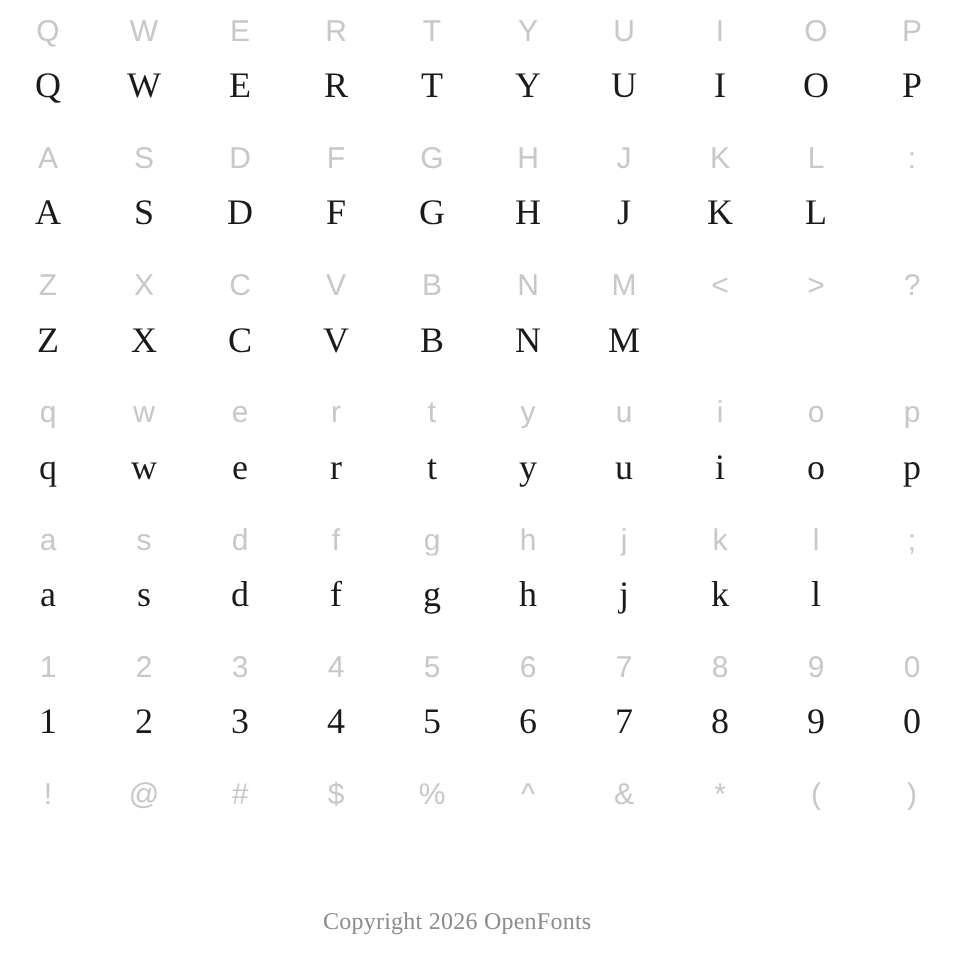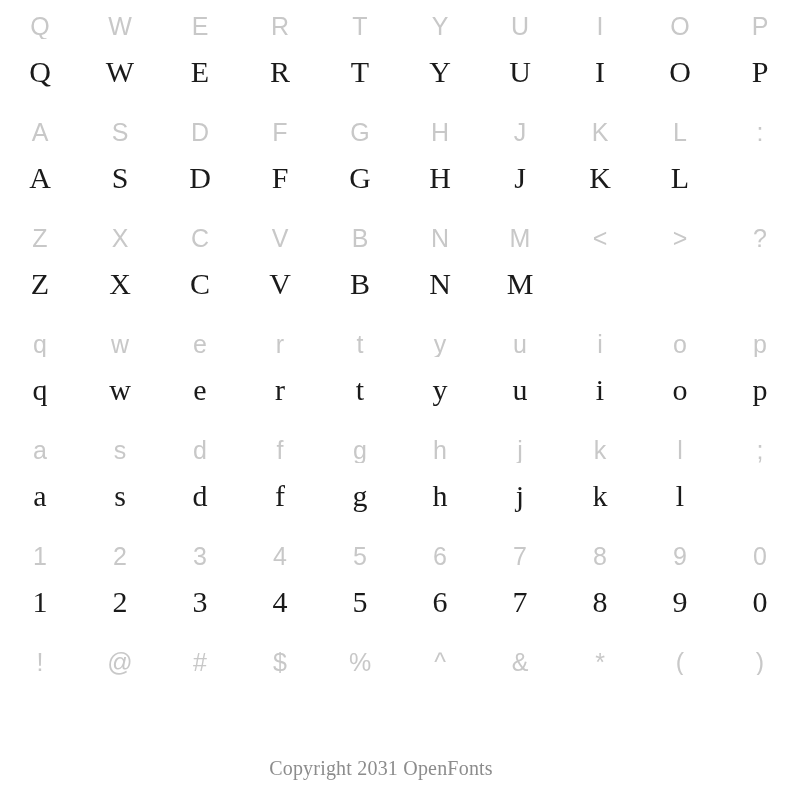--- a/index.html
+++ b/index.html
@@ -274,16 +274,16 @@
         <div class="cell"></div>
         <div class="cell"></div>
         <div class="cell"></div>
         <div class="cell"></div>
       </div>
     </div>
 
   </div>
 
   <div class="footer">
-    <span class="footer-text">Copyright 2031 OpenFonts</span>
+    <span class="footer-text">Copyright 2026 OpenFonts</span>
   </div>
 
 </div>
 
 </body></html>

